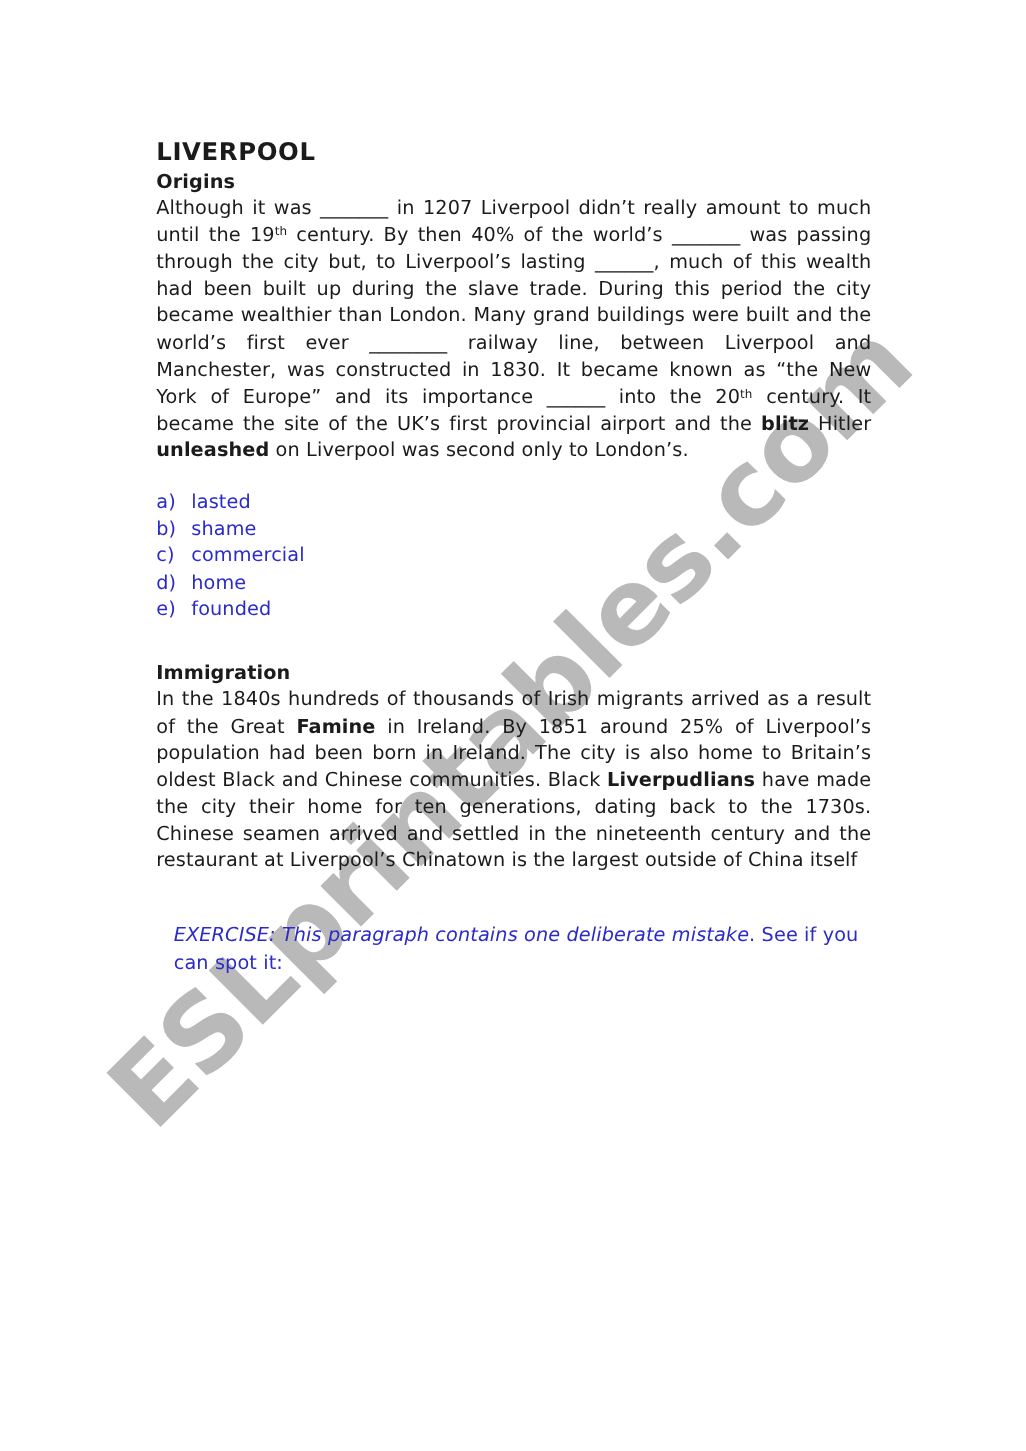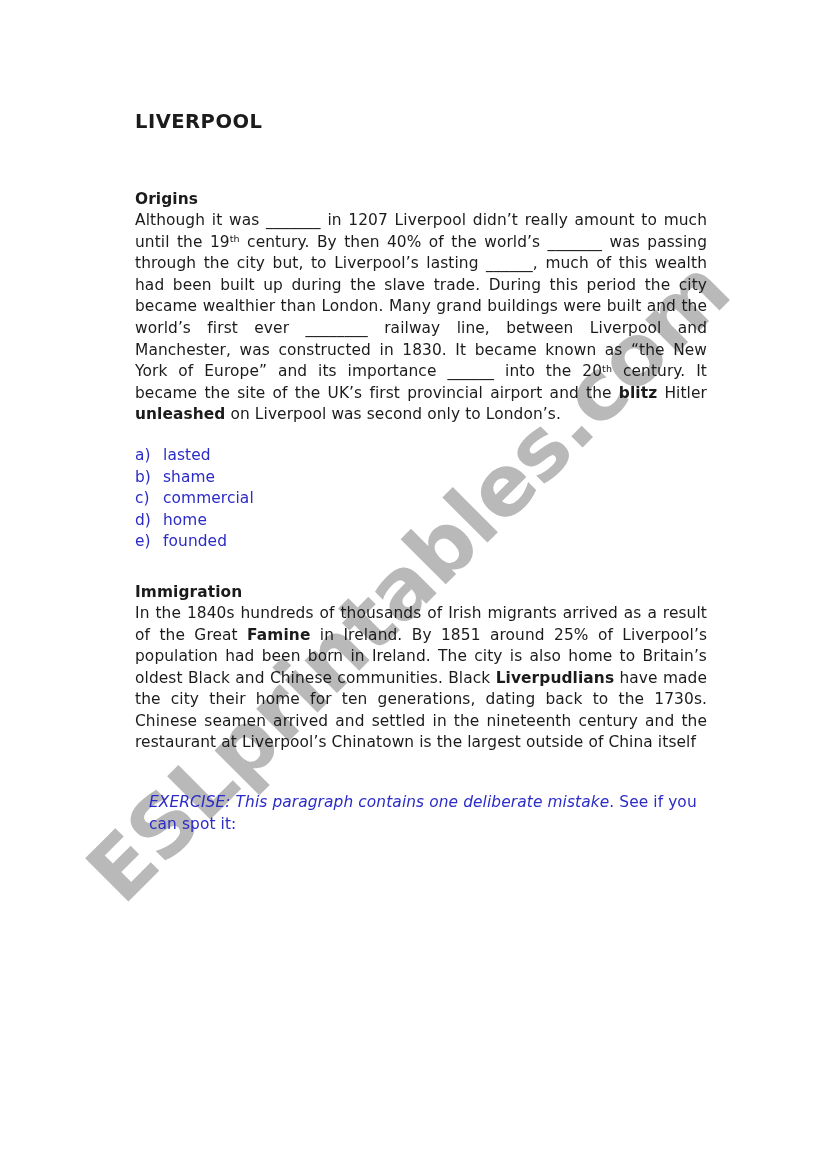--- a/index.html
+++ b/index.html
@@ -25,42 +25,42 @@
     font-weight: bold;
     font-size: 84px;
     color: var(--wm);
     white-space: nowrap;
     z-index: 0;
     letter-spacing: -1px;
     user-select: none;
   }
   .content {
     position: absolute;
-    left: 135px; top: 0;
+    left: 125px; top: 0;
     width: 572px;
     z-index: 1;
     color: var(--ink);
     font-size: 15.4px;
     line-height: 21.6px;
     letter-spacing: 0.1px;
   }
   h1.doc-title {
     margin: 110px 0 0 0;
     font-size: 19.5px;
     line-height: 24px;
     letter-spacing: 0.5px;
     font-weight: bold;
   }
   h2.sec-heading {
     font-size: 15.4px;
     line-height: 22px;
     font-weight: bold;
     margin: 0;
   }
-  h2.origins { margin-top: 54px; }
+  h2.origins { }
   h2.immigration { margin-top: 28px; }
   p { margin: 0; }
   .justify { text-align: justify; }
   .bold { font-weight: bold; }
   .sup {
     font-size: 0.62em;
     position: relative;
     top: -0.45em;
     line-height: 0;
   }

